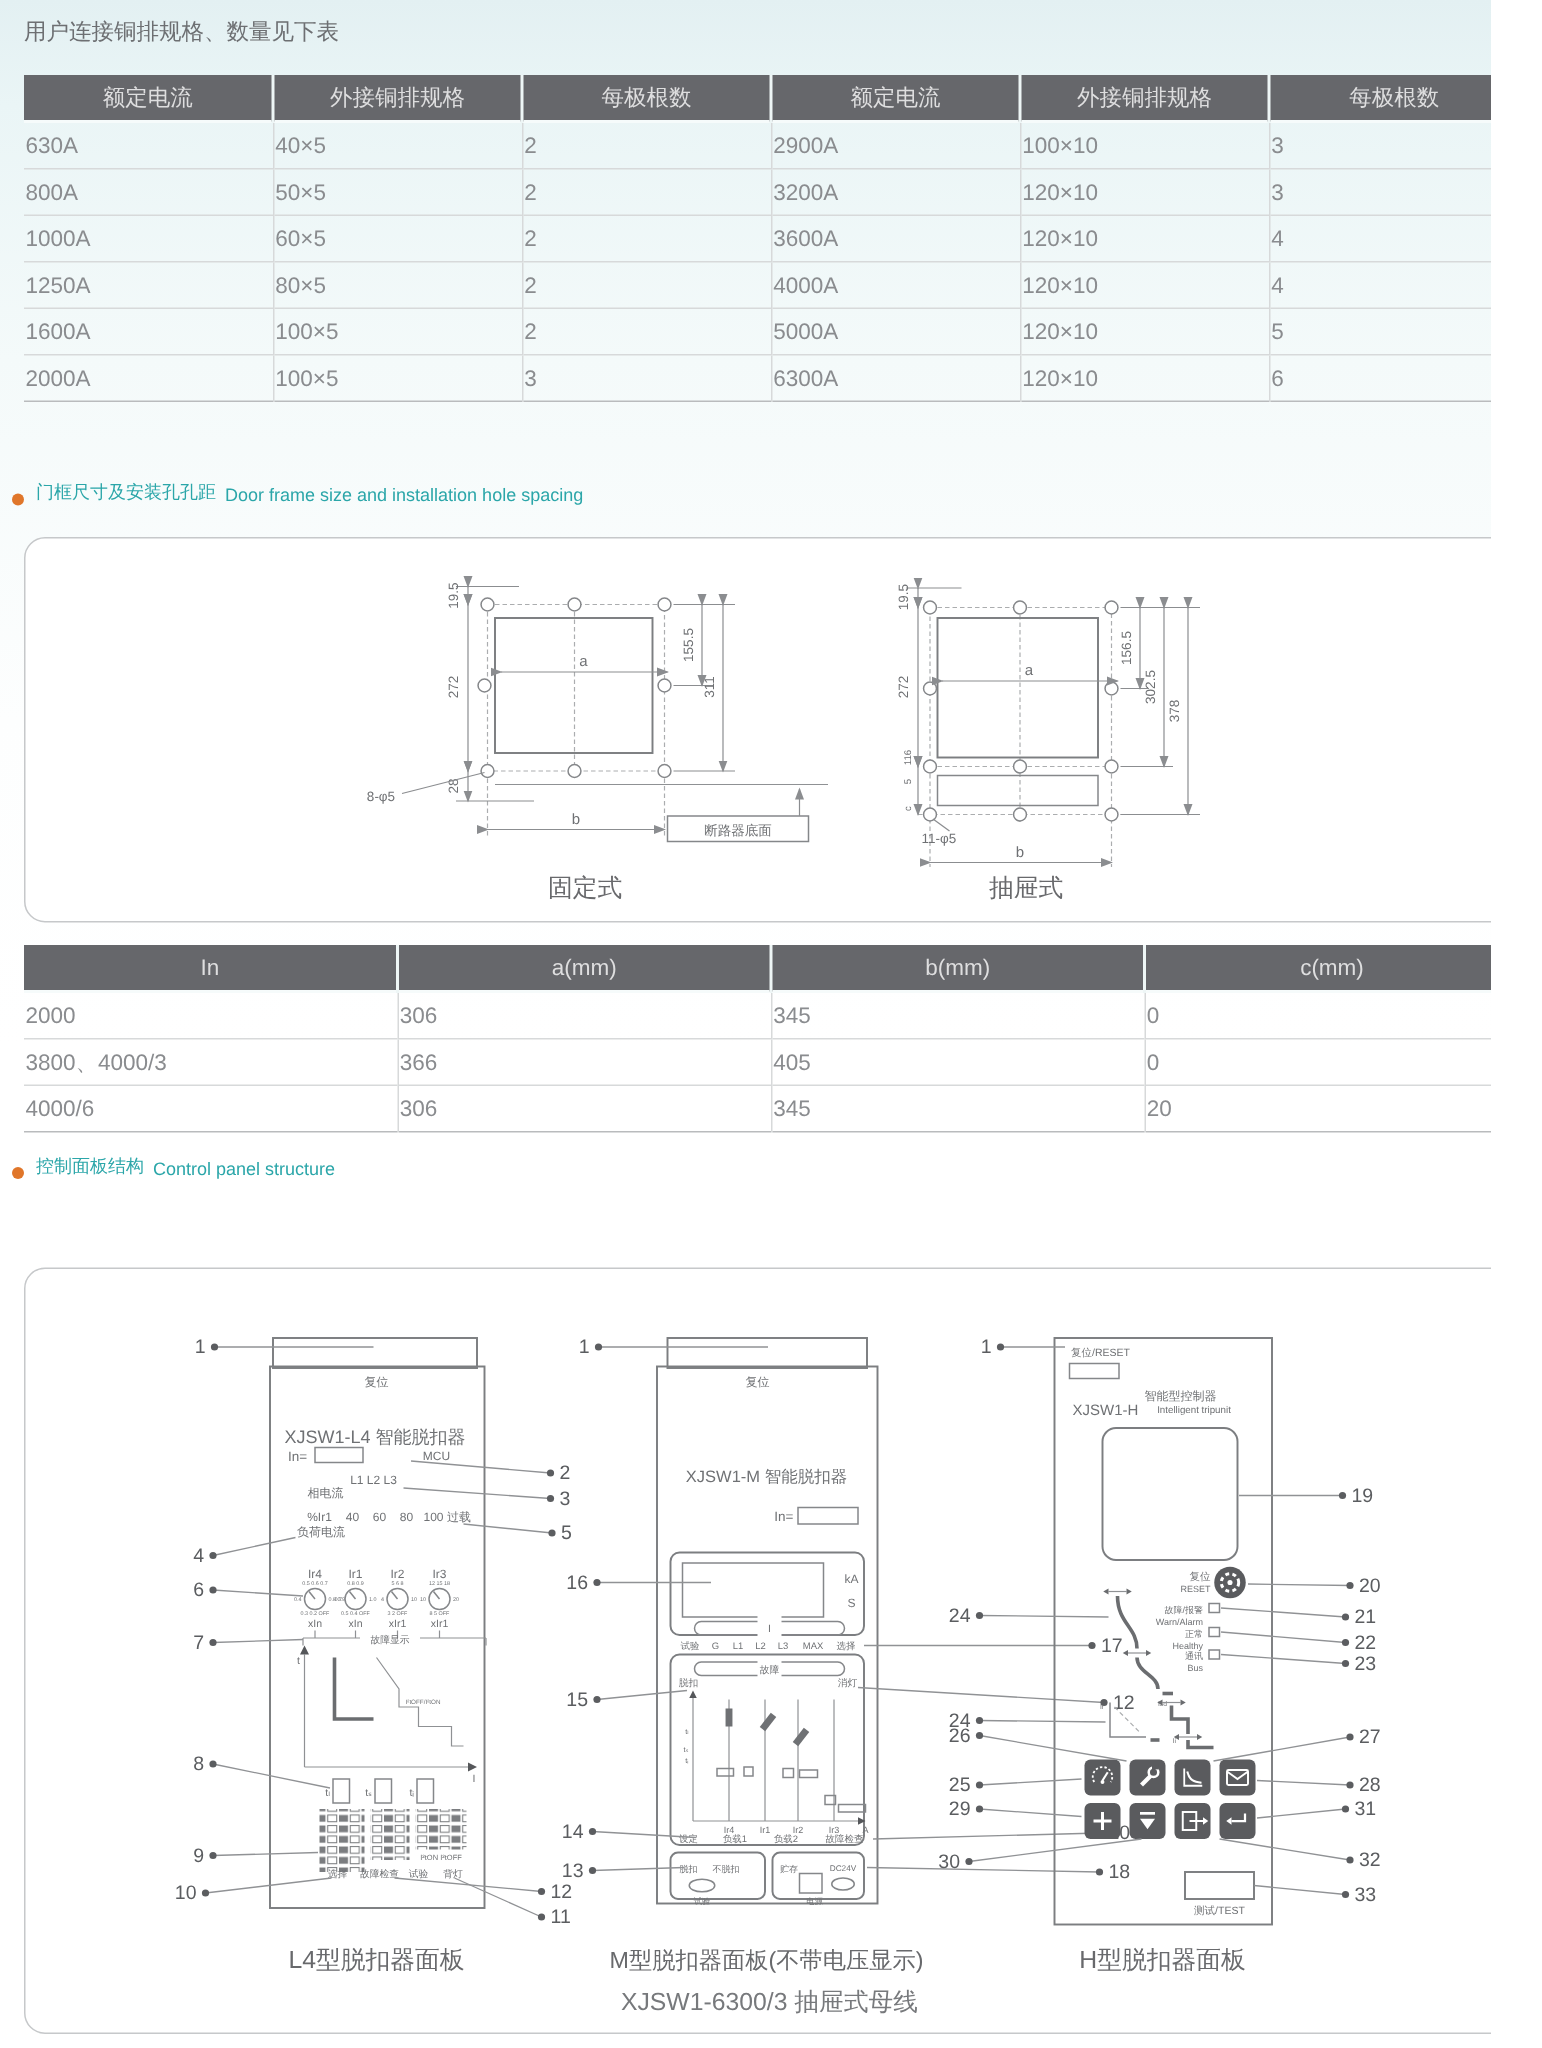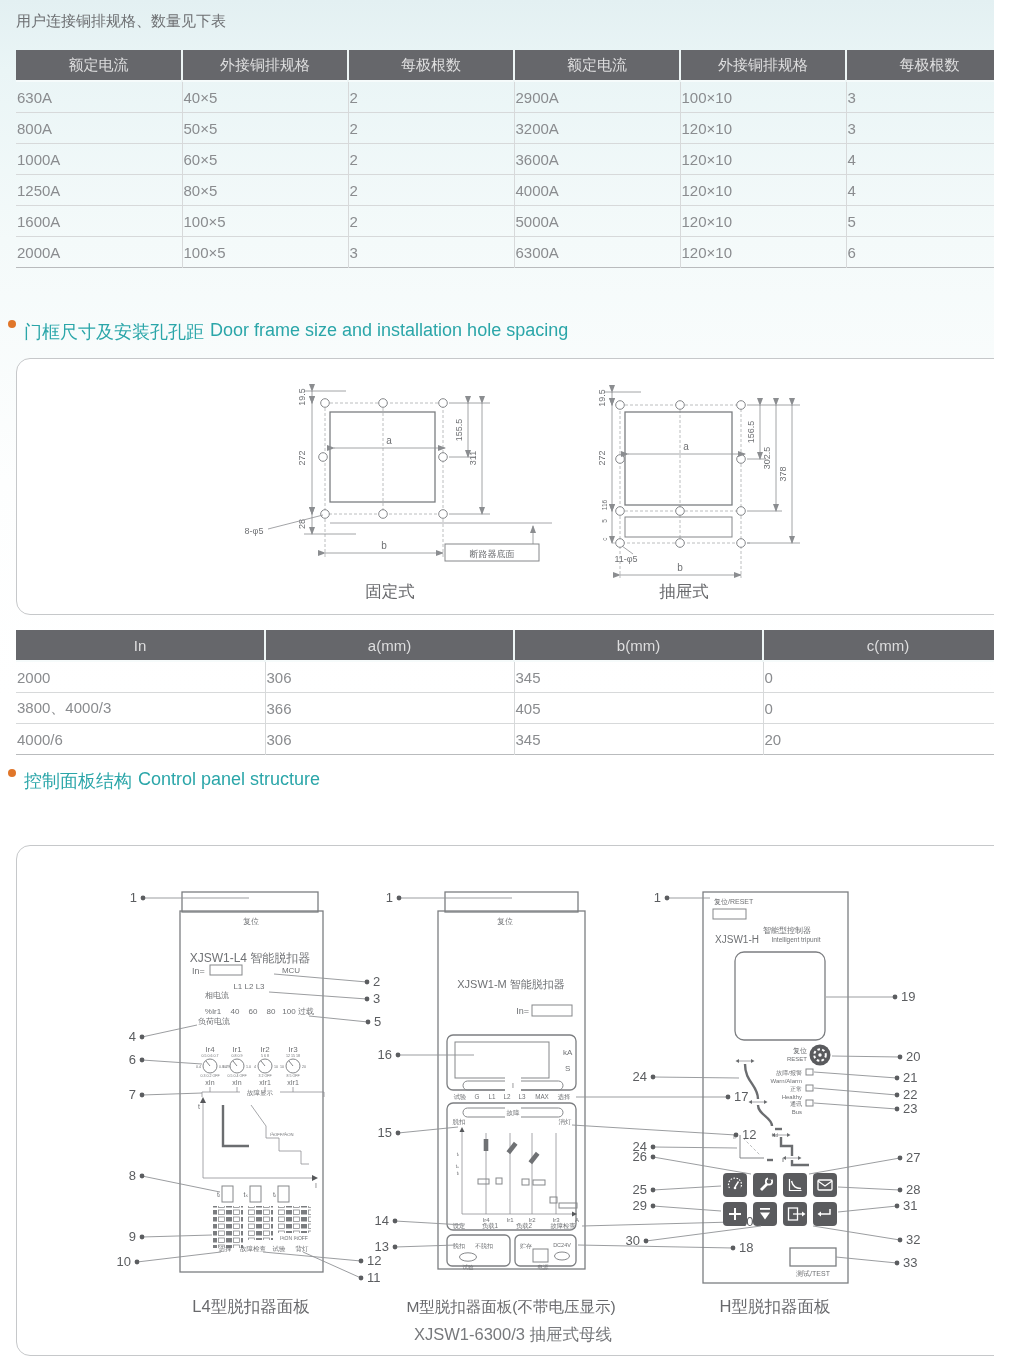--- a/index.html
+++ b/index.html
@@ -10,21 +10,21 @@
   table.data-table{position:absolute;left:16px;width:996px;border-collapse:collapse;table-layout:fixed;
     font-size:15px;color:#8a8c8f;border-bottom:1px solid #b9bbbd;}
   table.data-table th{background:#66676b;color:#dededf;font-weight:400;height:28px;
     border-right:2px solid #eef6f6;font-size:15px;margin-left:24px;}
   table.data-table th:last-child{border-right:none;}
   table.data-table td{height:28px;text-align:left;border-right:1px solid #d7d9da;border-top:1px solid #d7d9da;}
   table.data-table td:last-child{border-right:none;}
   table.data-table tbody tr:first-child td{border-top:2px solid #f6fbfb;}
   #table1{top:50px;}
   #table2{top:630px;}
-  .sec-head{position:absolute;left:8px;display:flex;align-items:flex-start;font-size:18px;color:#2ba6a9;}
+  .sec-head{position:absolute;left:8px;display:flex;align-items:flex-end;font-size:12px;color:#2ba6a9;}
   #sec1{top:320px;}
   #sec2{top:769px;}
   .bullet{width:8px;height:8px;border-radius:50%;background:#e0762a;margin-right:8px;flex:0 0 auto;}
   .sec-head .zh{margin-right:6px;}
   .panel-box{position:absolute;left:16px;width:994px;background:#fff;border:1px solid #c6c8ca;border-radius:14px;box-sizing:border-box;}
   #box1{top:358px;height:257px;}
   #box2{top:845px;height:511px;}
   svg{position:absolute;left:16px;}
   #dgsvg{top:358px;}
   #cpsvg{top:845px;}

